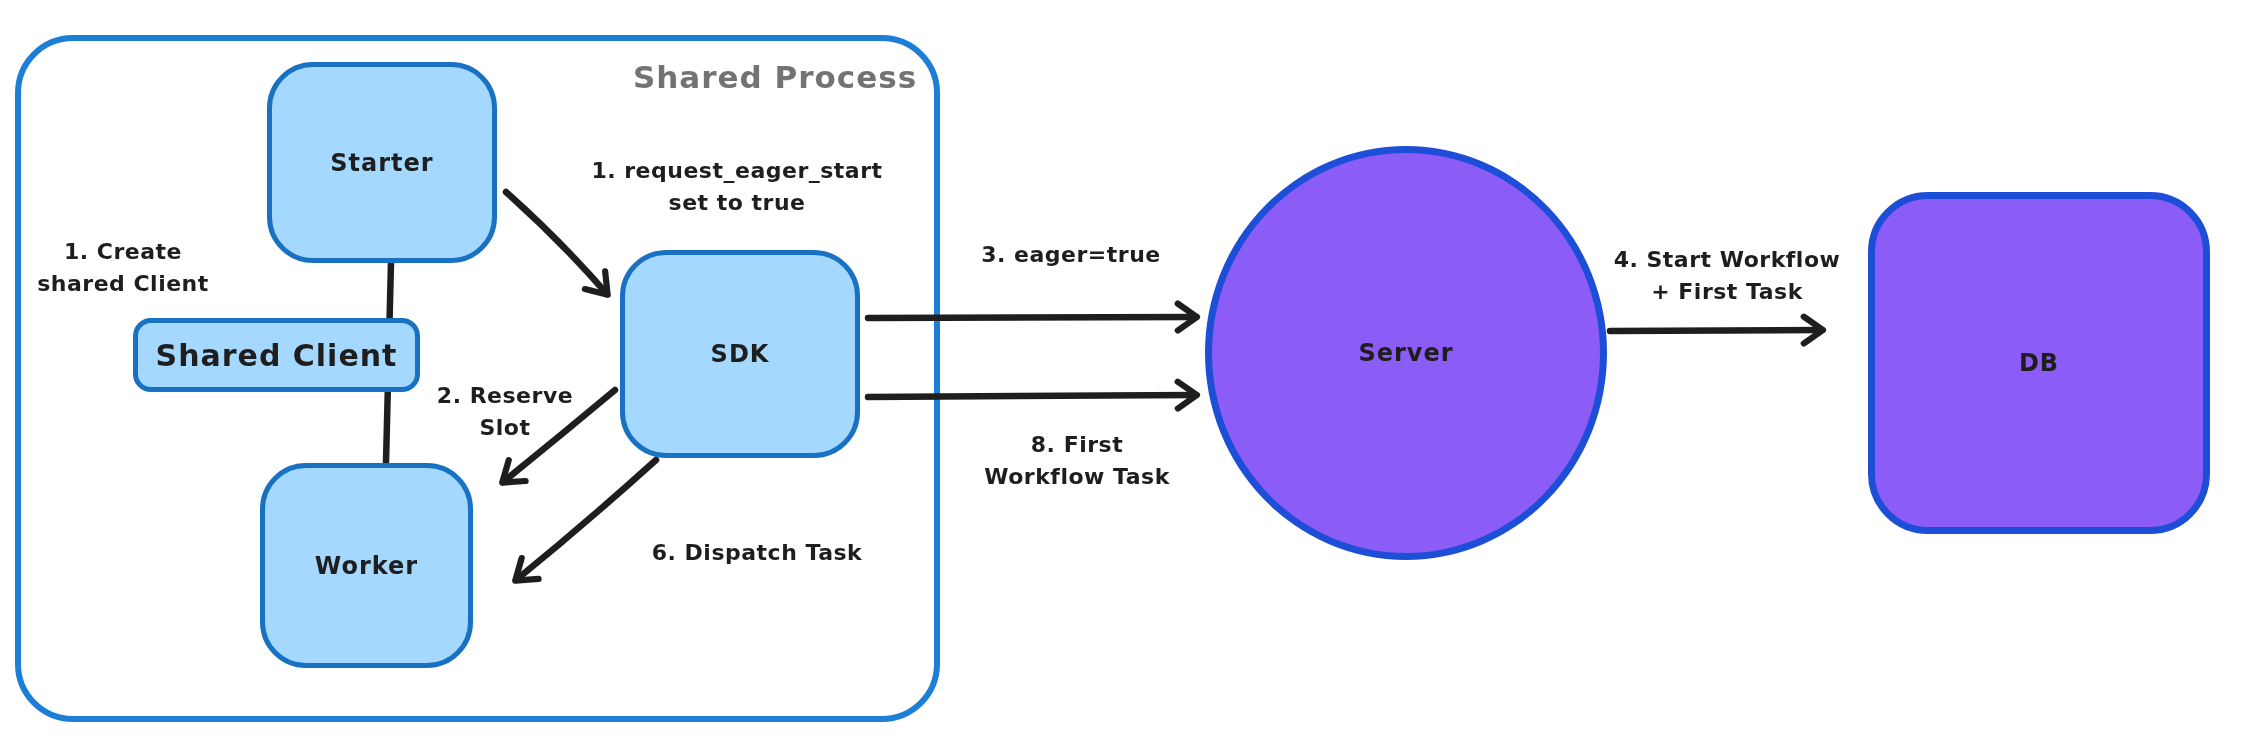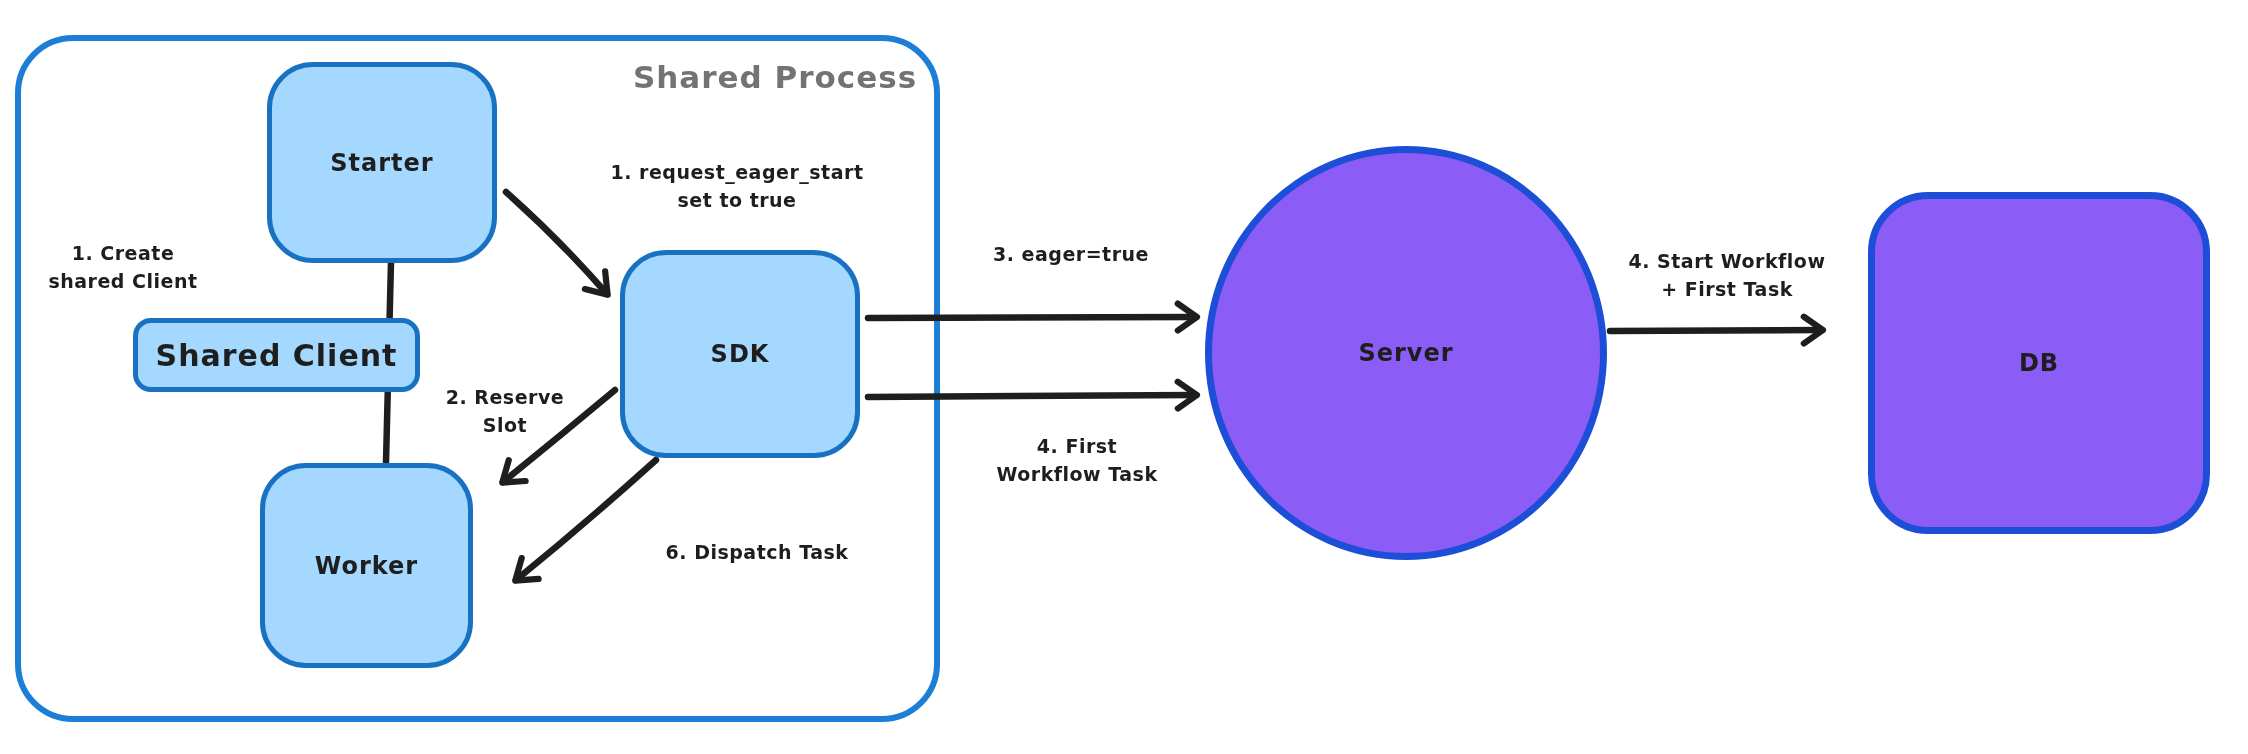--- a/index.html
+++ b/index.html
@@ -63,21 +63,21 @@
   }
   .node-label {
     font-size: 24px;
     font-weight: 600;
     letter-spacing: 1px;
     white-space: nowrap;
   }
   .note {
     position: absolute;
     transform: translate(-50%, -50%);
-    font-size: 19px;
+    font-size: 22px;
     font-weight: 600;
     letter-spacing: 0.5px;
     line-height: 1.45;
     text-align: center;
     white-space: nowrap;
     z-index: 3;
   }
   .starter  { left: 267px; top: 62px;  width: 230px; height: 201px; border-radius: 46px; }
   .shared-client { left: 133px; top: 318px; width: 287px; height: 74px; border-radius: 18px; }
   .worker   { left: 260px; top: 463px; width: 213px; height: 205px; border-radius: 46px; }
@@ -150,21 +150,21 @@
   </div>
 
   <div class="note" style="left:505px; top:412px;">
     <div>2. Reserve</div>
     <div>Slot</div>
   </div>
 
   <div class="note" style="left:1071px; top:255px;">3. eager=true</div>
 
   <div class="note" style="left:1077px; top:461px;">
-    <div>4. First</div>
+    <div>8. First</div>
     <div>Workflow Task</div>
   </div>
 
   <div class="note" style="left:757px; top:553px;">6. Dispatch Task</div>
 
   <div class="note" style="left:1727px; top:276px;">
     <div>4. Start Workflow</div>
     <div>+ First Task</div>
   </div>
 

